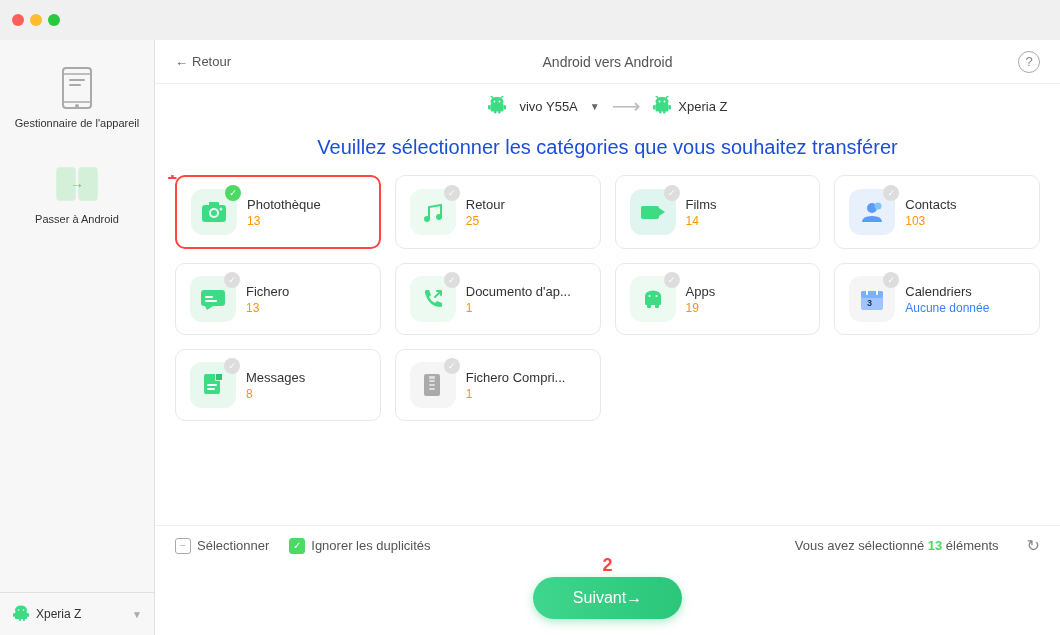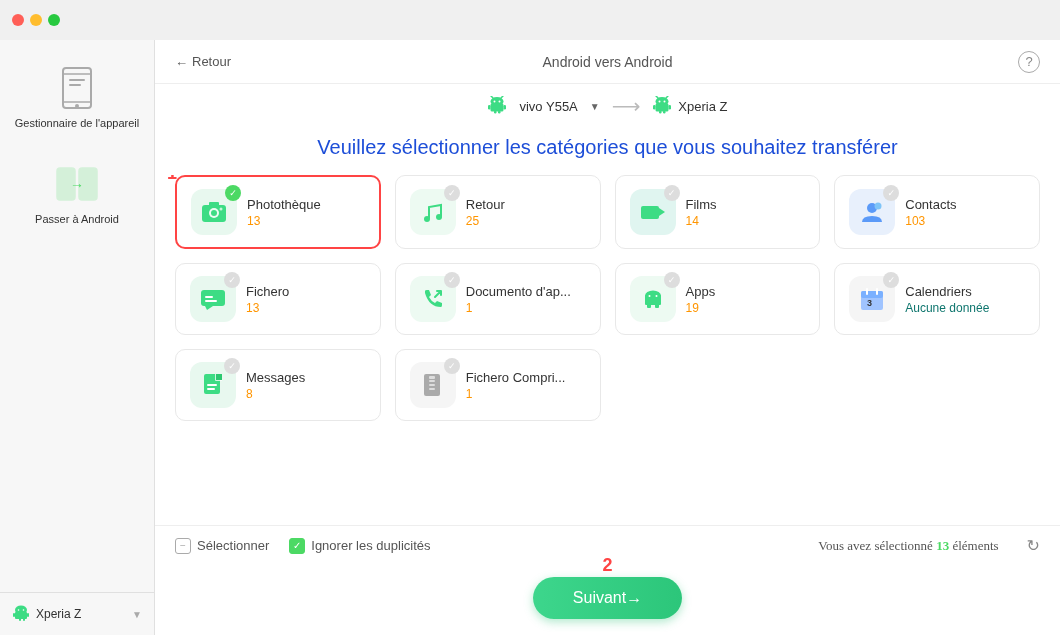--- a/index.html
+++ b/index.html
@@ -267,21 +267,21 @@
       font-weight: 500;
       color: #333;
     }
 
     .category-count {
       font-size: 12px;
       color: #ff9500;
     }
 
     .category-count.no-data {
-      color: #0f766e;
+      color: #3b82f6;
     }
 
     
     .bottom-controls {
       display: flex;
       align-items: center;
       padding: 10px 20px;
       border-top: 1px solid #eee;
       gap: 20px;
     }
@@ -328,21 +328,20 @@
       gap: 6px;
       font-size: 13px;
       color: #555;
       cursor: pointer;
     }
 
     .selection-summary {
       margin-left: auto;
       font-size: 13px;
       color: #555;
-      font-family: Liberation Serif, serif;
     }
 
     .selection-count {
       color: #4cd964;
       font-weight: bold;
     }
 
     .refresh-btn {
       cursor: pointer;
       color: #888;

